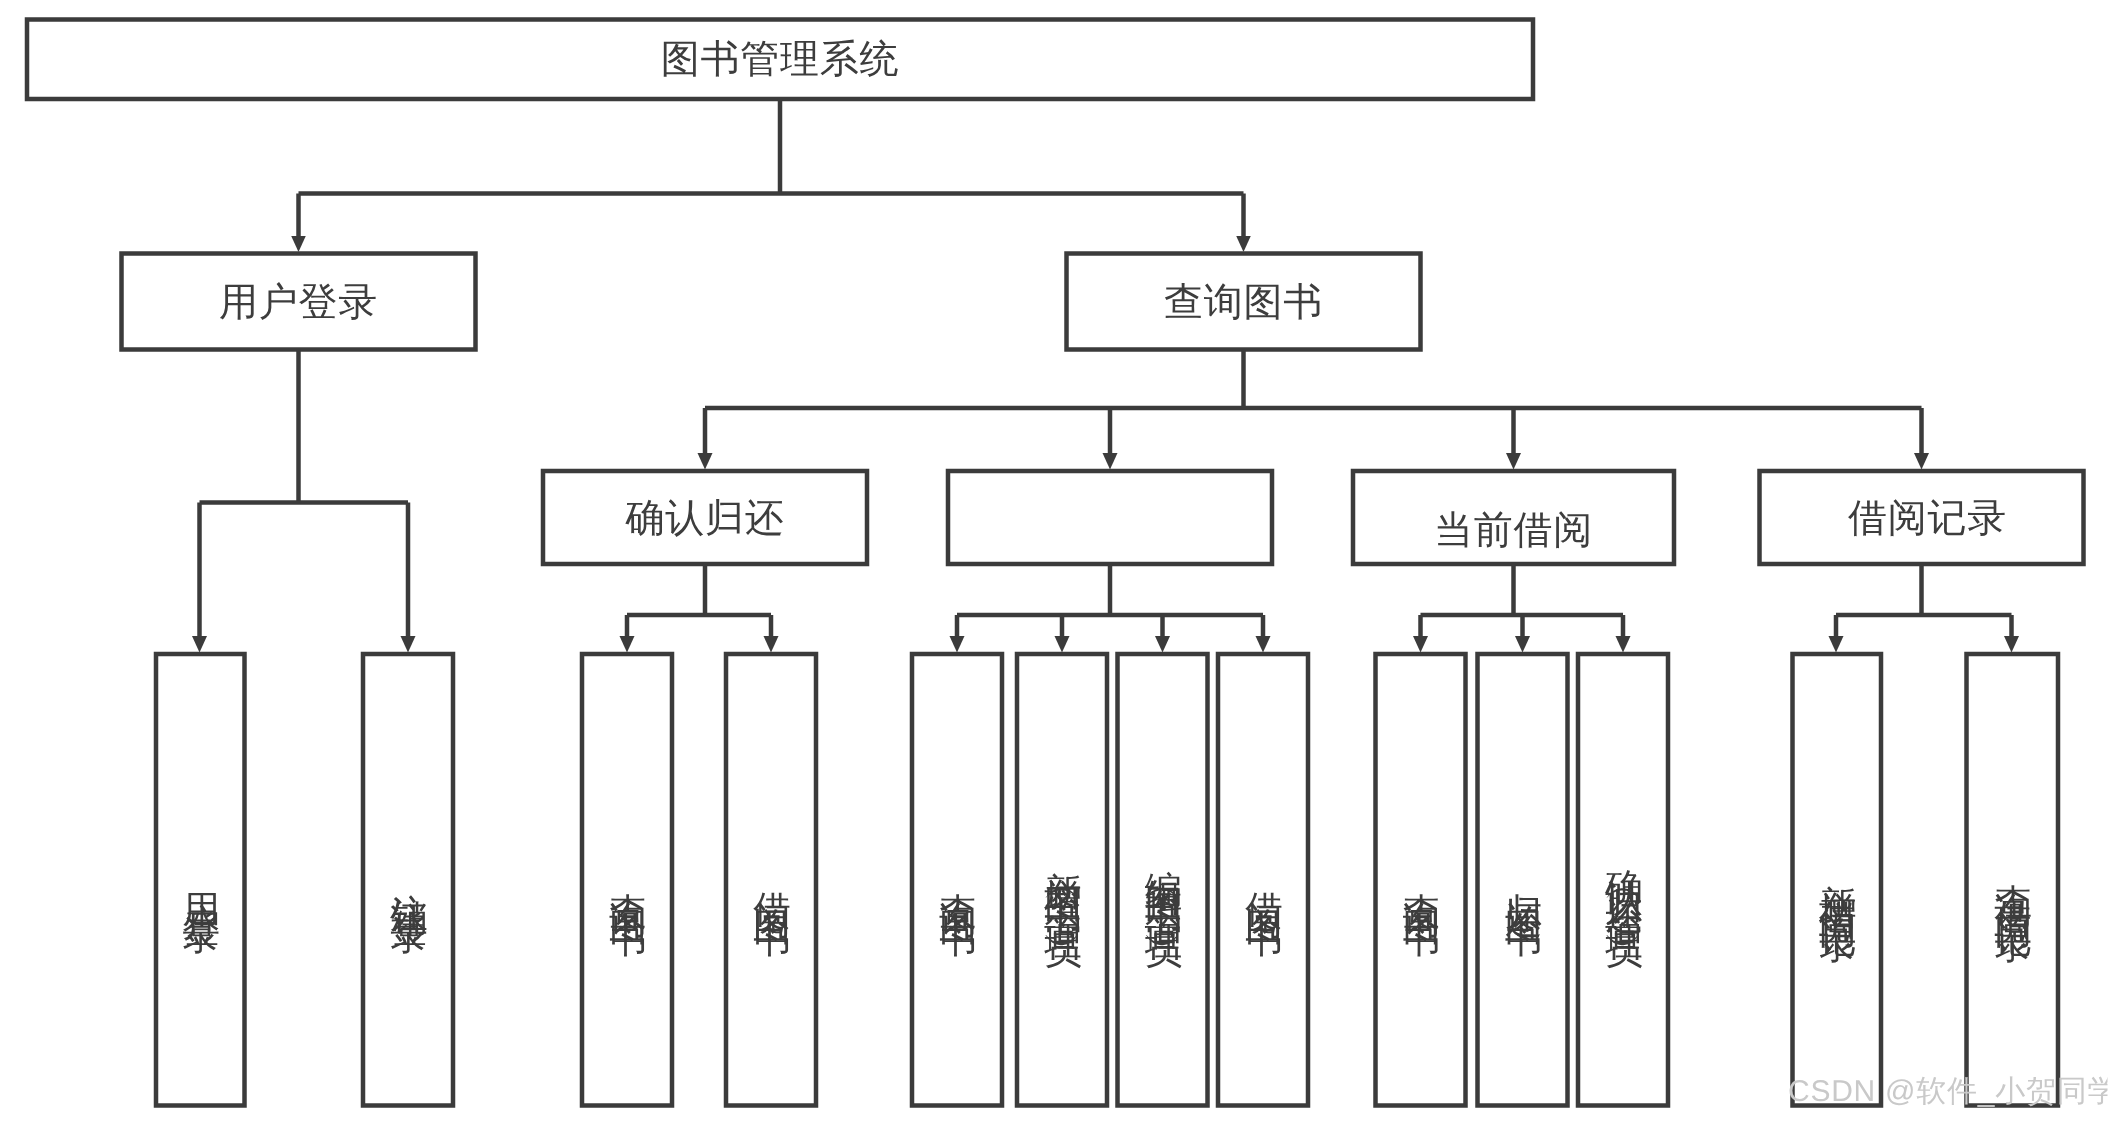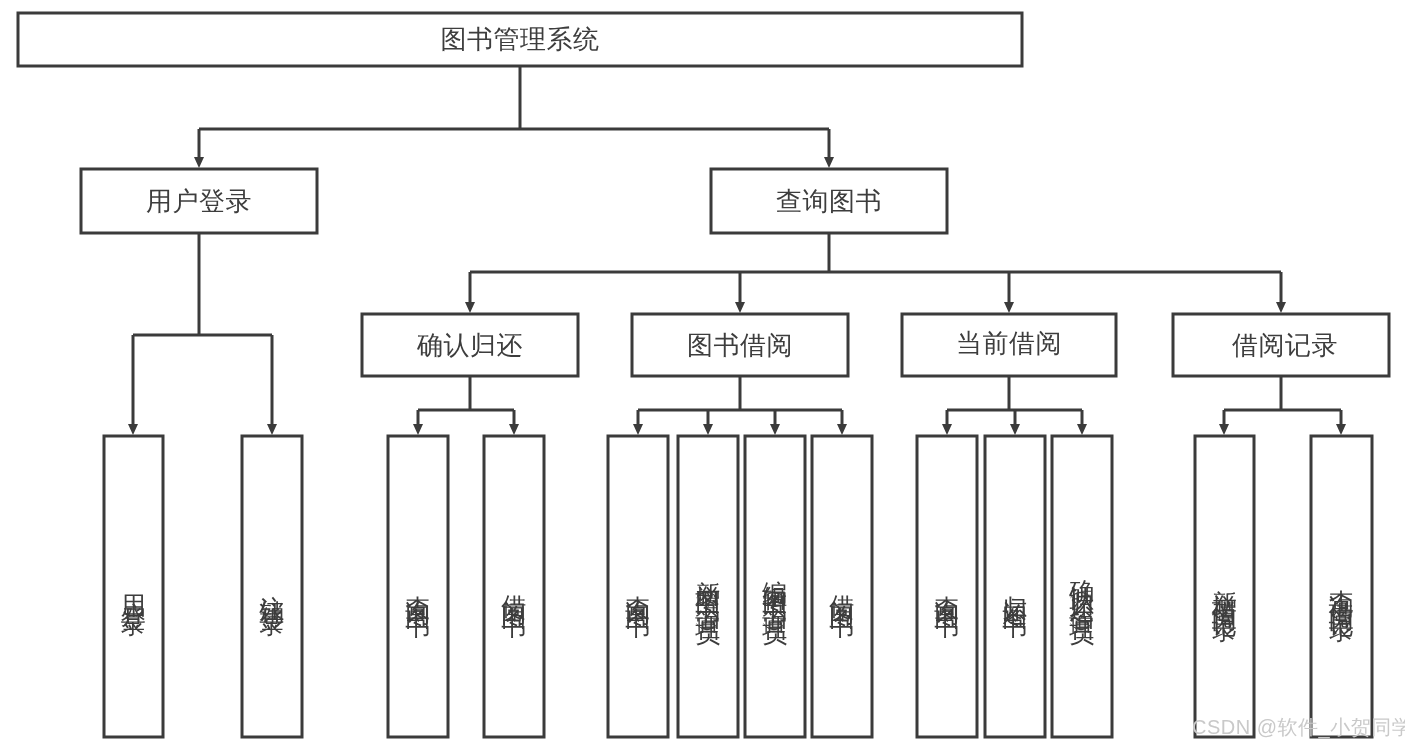--- a/index.html
+++ b/index.html
@@ -153,22 +153,21 @@
     <path class="connector" marker-end="url(#arrow)" d="M1224,410 L1224,425"></path>
     <path class="connector" marker-end="url(#arrow)" d="M1341,410 L1341,425"></path>
   </svg>
 
   <div class="node-label horizontal" style="left:18px; top:13px; width:1004px; height:53px;">图书管理系统</div>
 
   <div class="node-label horizontal" style="left:81px; top:169px; width:236px; height:64px;">用户登录</div>
   <div class="node-label horizontal" style="left:711px; top:169px; width:236px; height:64px;">查询图书</div>
 
   <div class="node-label horizontal" style="left:362px; top:314px; width:216px; height:62px;">确认归还</div>
-  <div class="node-label horizontal" style="left:632px; top:314px; width:216px; height:62px;">图书借阅</div>
-  <div class="node-label horizontal" style="left:902px; top:303px; width:214px; height:80px;">当前借阅</div>
+  <div class="node-label horizontal" style="left:902px; top:313px; width:214px; height:80px;">当前借阅</div>
   <div class="node-label horizontal" style="left:1173px; top:314px; width:224px; height:62px;">借阅记录</div>
 
   <div class="node-label vertical" style="left:104px; top:436px; width:59px; height:301px;">用户登录</div>
   <div class="node-label vertical" style="left:242px; top:436px; width:60px; height:301px;">注销登录</div>
 
   <div class="node-label vertical" style="left:388px; top:436px; width:60px; height:301px;">查询图书</div>
   <div class="node-label vertical" style="left:484px; top:436px; width:60px; height:301px;">借阅图书</div>
 
   <div class="node-label vertical" style="left:608px; top:436px; width:60px; height:301px;">查询图书</div>
   <div class="node-label vertical" style="left:678px; top:436px; width:60px; height:301px;">新增图书（管理员）</div>

